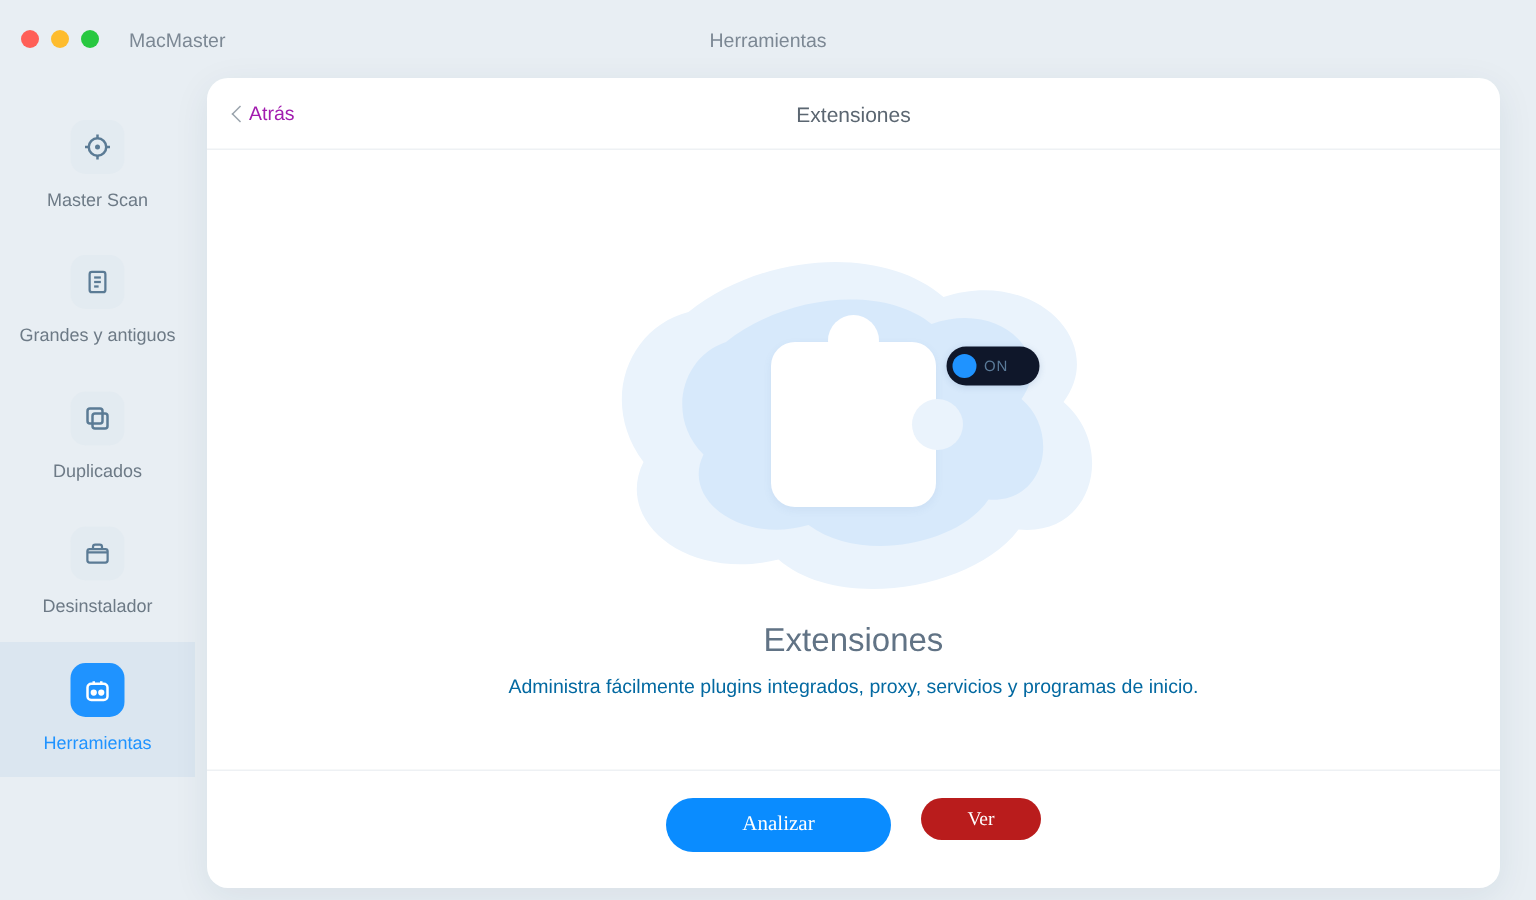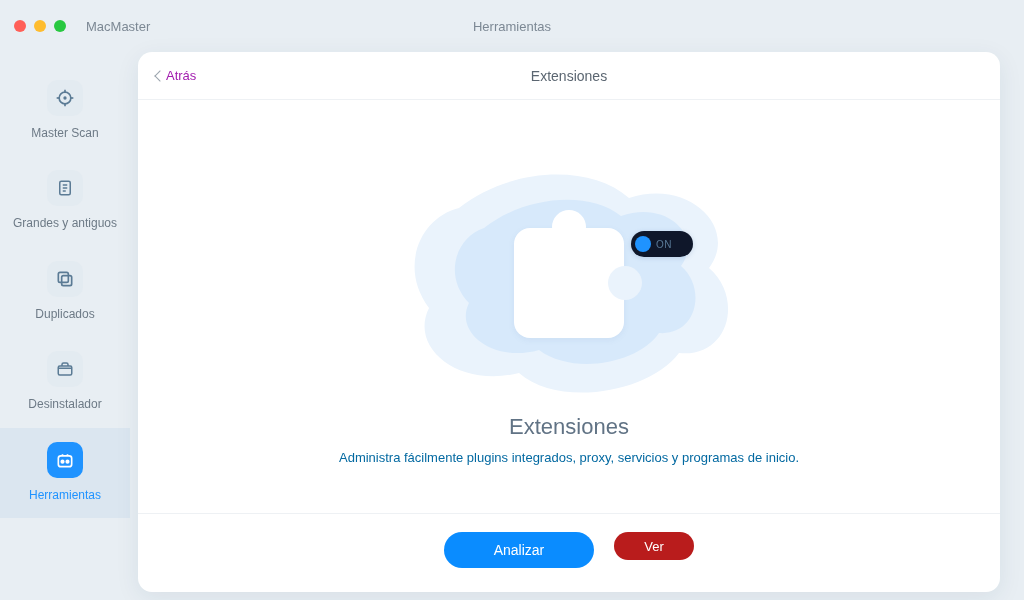--- a/index.html
+++ b/index.html
@@ -43,21 +43,21 @@
   .puzzle::after { content: ""; position: absolute; width: 34px; height: 34px; background: #eaf3fc; border-radius: 50%; right: -1px; top: 50%; transform: translate(50%,-50%); }
 
   .toggle-pill { position: absolute; top: 60px; right: 56px; width: 62px; height: 26px; background: #0f172a; border-radius: 20px; box-shadow: 0 1px 5px rgba(60,100,150,0.18); display: flex; align-items: center; padding: 0 8px 0 4px; gap: 5px; margin-top: 23px; }
   .toggle-knob { width: 16px; height: 16px; background: #1f93ff; border-radius: 50%; }
   .toggle-text { font-size: 10px; letter-spacing: 0.5px; color: #5a7a98; }
 
   .heading { color: #617385; font-size: 22px; font-weight: 400; margin-top: 6px; }
   .subtext { color: #0369a1; font-size: 13px; margin-top: 10px; text-align: center; }
 
   .card-footer { border-top: 1px solid #eef1f4; padding: 18px 0 24px; display: flex; justify-content: center; gap: 20px; }
-  .btn { border: none; border-radius: 22px; color: #fff; font-size: 14px; cursor: pointer; display: flex; align-items: center; justify-content: center; }
+  .btn { border: none; border-radius: 22px; color: #fff; font-size: 14px; cursor: pointer; display: flex; align-items: center; justify-content: center; font-family: Liberation Serif, serif; }
   .btn-primary { background: #0a8cff; width: 150px; height: 36px; }
   .btn-sm { background: #b91c1c; width: 80px; height: 28px; font-size: 13px; }
 
   svg { display: block; }
 </style>
 </head>
 <body>
 
 <div class="titlebar">
   <div class="traffic-lights">

